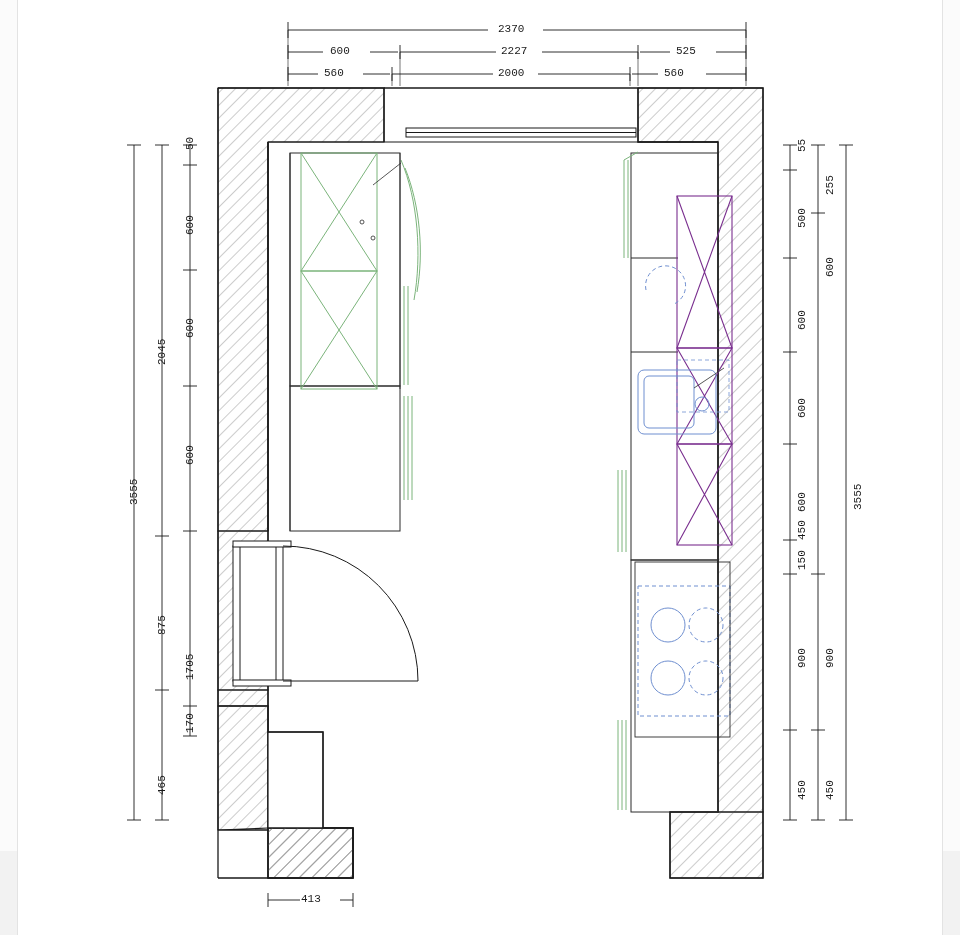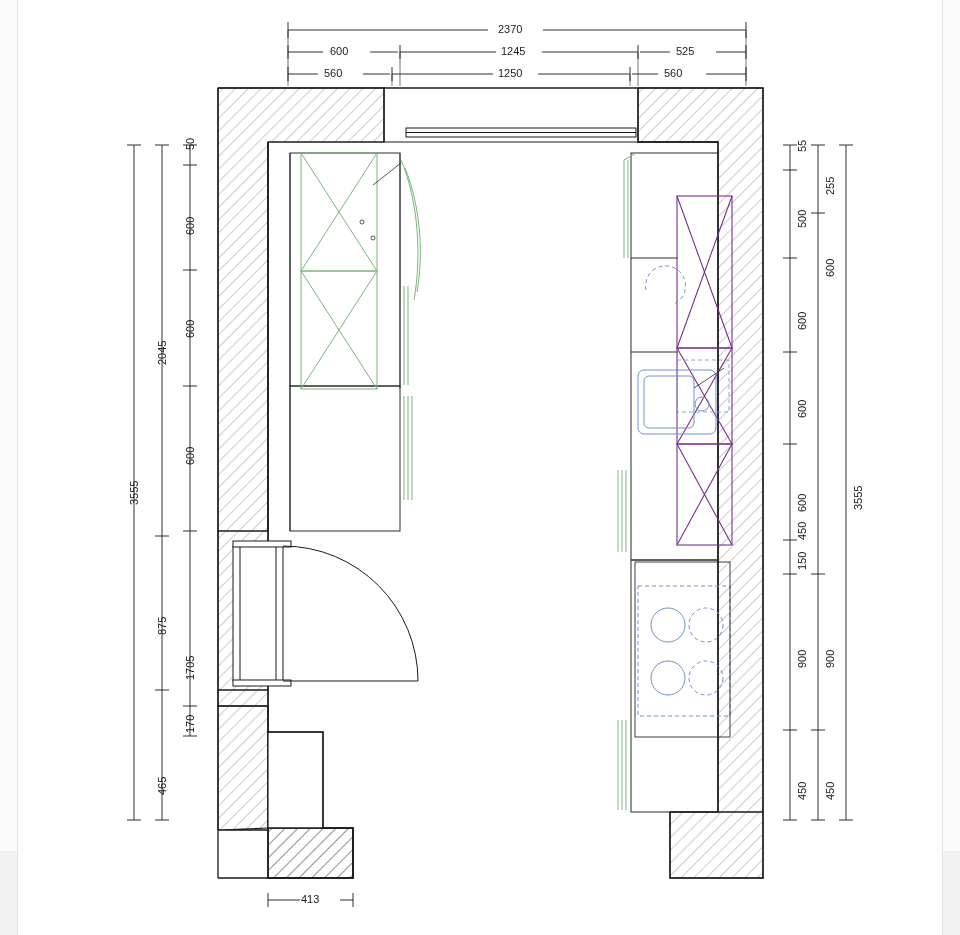--- a/index.html
+++ b/index.html
@@ -1,17 +1,17 @@
 <!DOCTYPE html>
 <html><head>
 <meta charset="utf-8">
 <style>
   html,body{margin:0;padding:0;background:#f2f2f2;}
   body{width:960px;height:935px;overflow:hidden;font-family:"Liberation Sans",sans-serif;}
-  #stage{position:relative;width:960px;height:851px;background:#fbfbfb;}
+  #stage{position:relative;width:960px;height:851px;background:#fbfbfb;font-family:Liberation Mono, monospace;}
   #sheet{position:absolute;left:18px;top:0;width:924px;height:935px;background:#ffffff;box-shadow:0 0 0 1px #e3e3e3;}
   svg{position:absolute;left:0;top:0;}
   .lbl{position:absolute;font-size:11px;color:#1a1a1a;white-space:nowrap;}
 </style>
 </head>
 <body>
 
 <div id="stage">
   <div id="sheet">
 
@@ -252,25 +252,25 @@
         <line x1="322" y1="900" x2="335" y2="900"></line>
         <line x1="250" y1="893" x2="250" y2="907"></line>
         <line x1="335" y1="893" x2="335" y2="907"></line>
       </g>
     </svg>
 
     <div>
       <div class="lbl" style="left:480px;top:23px;">2370</div>
 
       <div class="lbl" style="left:312px;top:45px;">600</div>
-      <div class="lbl" style="left:483px;top:45px;">1245</div>
+      <div class="lbl" style="left:483px;top:45px;">2227</div>
       <div class="lbl" style="left:658px;top:45px;">525</div>
 
       <div class="lbl" style="left:306px;top:67px;">560</div>
-      <div class="lbl" style="left:480px;top:67px;">1250</div>
+      <div class="lbl" style="left:480px;top:67px;">2000</div>
       <div class="lbl" style="left:646px;top:67px;">560</div>
 
       <div class="lbl" style="left:166px;top:150px;transform:rotate(-90deg);transform-origin:left top;">50</div>
       <div class="lbl" style="left:166px;top:235px;transform:rotate(-90deg);transform-origin:left top;">600</div>
       <div class="lbl" style="left:166px;top:338px;transform:rotate(-90deg);transform-origin:left top;">600</div>
       <div class="lbl" style="left:166px;top:465px;transform:rotate(-90deg);transform-origin:left top;">600</div>
       <div class="lbl" style="left:166px;top:680px;transform:rotate(-90deg);transform-origin:left top;">1705</div>
       <div class="lbl" style="left:166px;top:733px;transform:rotate(-90deg);transform-origin:left top;">170</div>
 
       <div class="lbl" style="left:138px;top:365px;transform:rotate(-90deg);transform-origin:left top;">2045</div>

